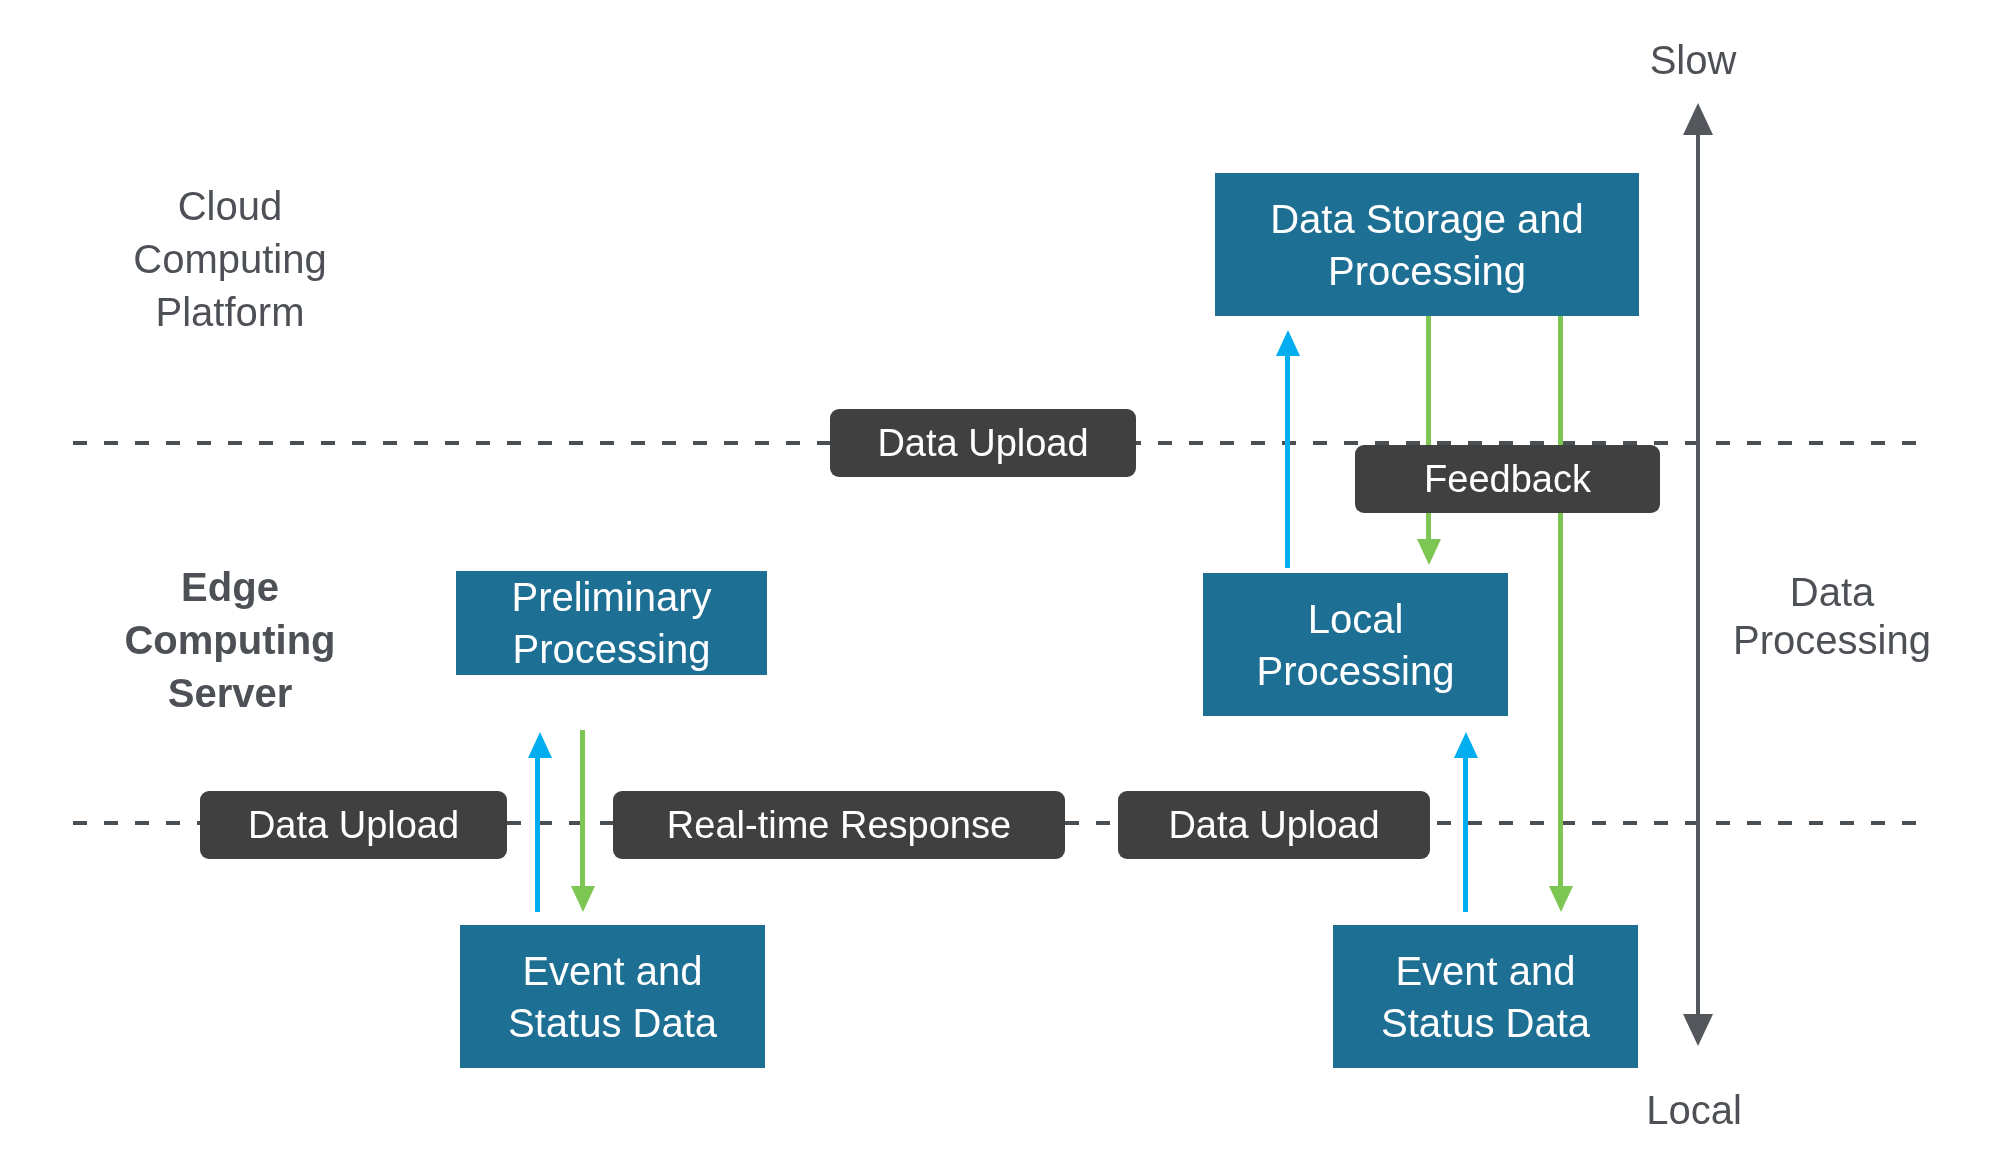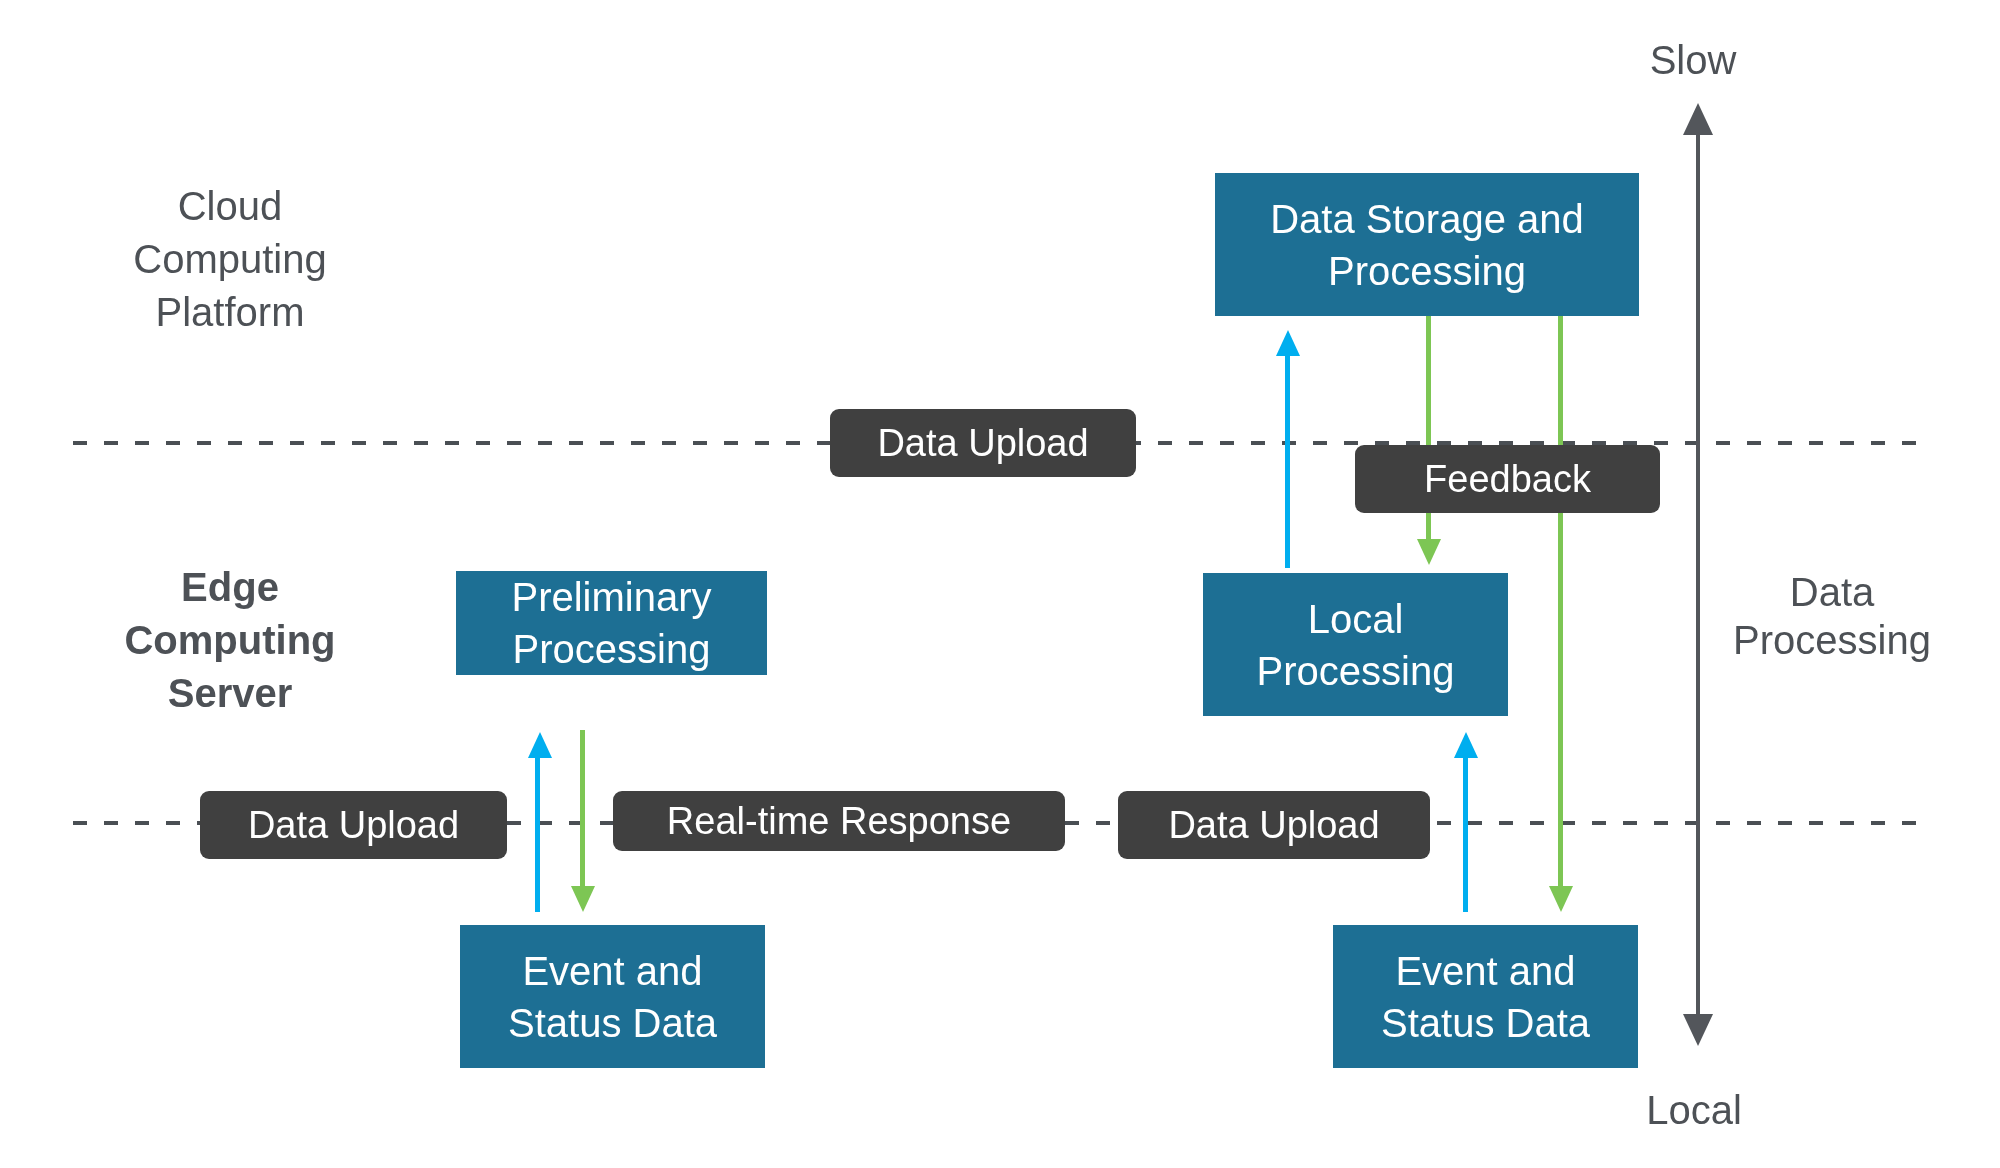--- a/index.html
+++ b/index.html
@@ -92,21 +92,21 @@
   <div class="node" style="left:1203px;top:573px;width:305px;height:143px;text-align:center;">Local
 Processing</div>
   <div class="node" style="left:460px;top:925px;width:305px;height:143px;">Event and
 Status Data</div>
   <div class="node" style="left:1333px;top:925px;width:305px;height:143px;">Event and
 Status Data</div>
 
   <div class="flow" style="left:830px;top:409px;width:306px;height:68px;">Data Upload</div>
   <div class="flow" style="left:1355px;top:409px;width:305px;height:68px;margin-top:36px;">Feedback</div>
   <div class="flow" style="left:200px;top:791px;width:307px;height:68px;">Data Upload</div>
-  <div class="flow" style="left:613px;top:791px;width:452px;height:60px;">Real-time Response</div>
+  <div class="flow" style="left:613px;top:791px;width:452px;height:68px;">Real-time Response</div>
   <div class="flow" style="left:1118px;top:791px;width:312px;height:68px;">Data Upload</div>
 
   <div class="glabel" style="left:1543px;top:34px;width:300px;">Slow</div>
   <span class="axis-head up"></span>
   <div class="axis-shaft"></div>
   <span class="axis-head down"></span>
   <div class="glabel" style="left:1544px;top:1084px;width:300px;">Local</div>
   <div class="glabel" style="left:1682px;top:568px;width:300px;line-height:48px;">Data
 Processing</div>
 

